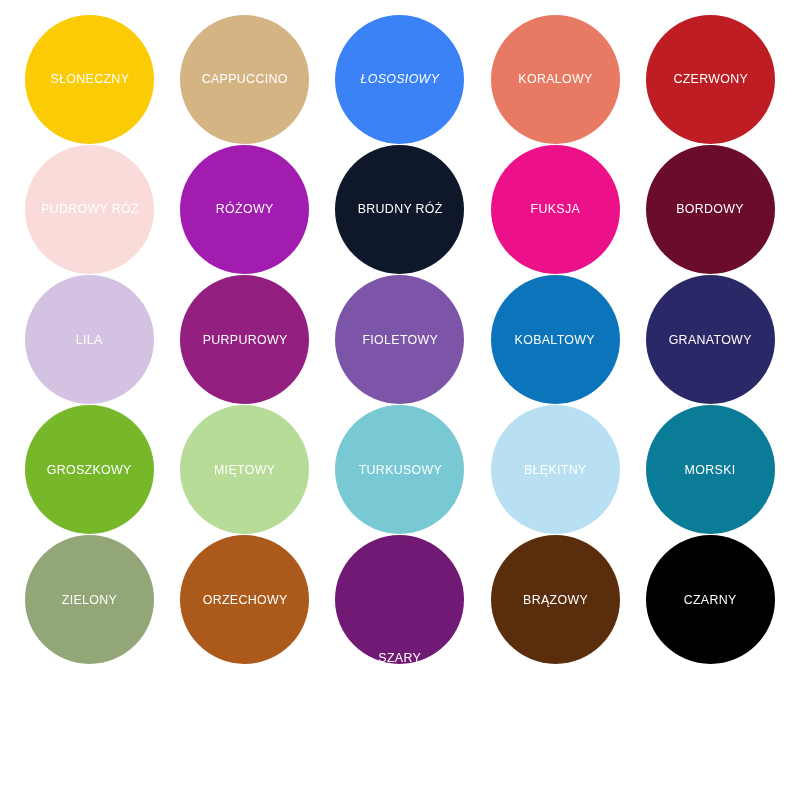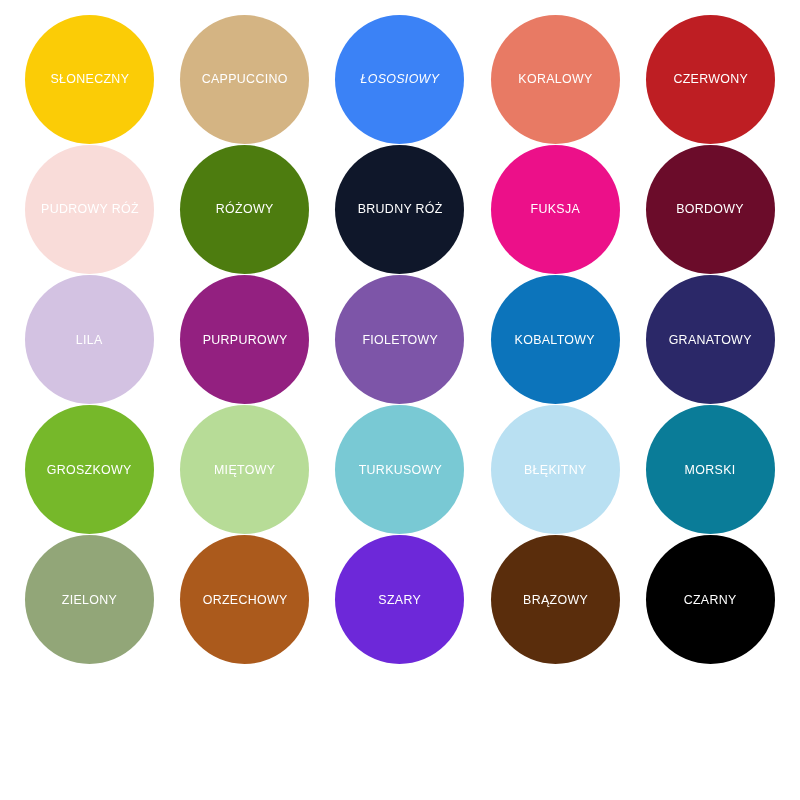--- a/index.html
+++ b/index.html
@@ -80,21 +80,21 @@
       <div class="swatch" style="background: rgb(190, 30, 35);">
         <span class="swatch-label" style="color: rgb(255, 255, 255);">CZERWONY</span>
       </div>
     </div>
     <div class="swatch-cell">
       <div class="swatch" style="background: rgb(249, 220, 217);">
         <span class="swatch-label" style="color: rgb(255, 255, 255);">PUDROWY RÓŻ</span>
       </div>
     </div>
     <div class="swatch-cell">
-      <div class="swatch" style="background: #4d7c0f;">
+      <div class="swatch" style="background: #a21caf;">
         <span class="swatch-label" style="color: rgb(255, 255, 255);">RÓŻOWY</span>
       </div>
     </div>
     <div class="swatch-cell">
       <div class="swatch" style="background: #0f172a;">
         <span class="swatch-label" style="color: rgb(255, 255, 255);">BRUDNY RÓŻ</span>
       </div>
     </div>
     <div class="swatch-cell">
       <div class="swatch" style="background: rgb(236, 16, 137);">
@@ -160,21 +160,21 @@
       <div class="swatch" style="background: rgb(146, 166, 120);">
         <span class="swatch-label" style="color: rgb(255, 255, 255);">ZIELONY</span>
       </div>
     </div>
     <div class="swatch-cell">
       <div class="swatch" style="background: rgb(171, 90, 28);">
         <span class="swatch-label" style="color: rgb(255, 255, 255);">ORZECHOWY</span>
       </div>
     </div>
     <div class="swatch-cell">
-      <div class="swatch" style="background: #6d28d9;">
+      <div class="swatch" style="background: #701a75; align-items: flex-end;">
         <span class="swatch-label" style="color: rgb(255, 255, 255);">SZARY</span>
       </div>
     </div>
     <div class="swatch-cell">
       <div class="swatch" style="background: rgb(90, 45, 12);">
         <span class="swatch-label" style="color: rgb(255, 255, 255);">BRĄZOWY</span>
       </div>
     </div>
     <div class="swatch-cell">
       <div class="swatch" style="background: rgb(0, 0, 0);">

